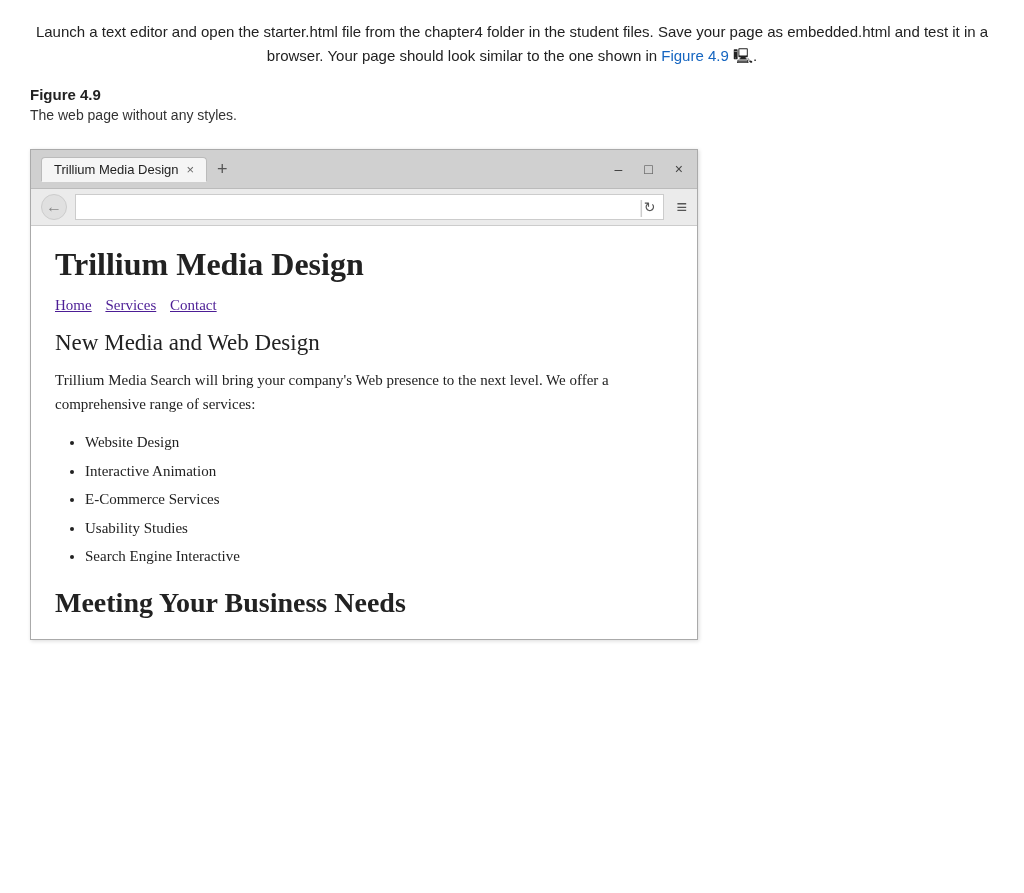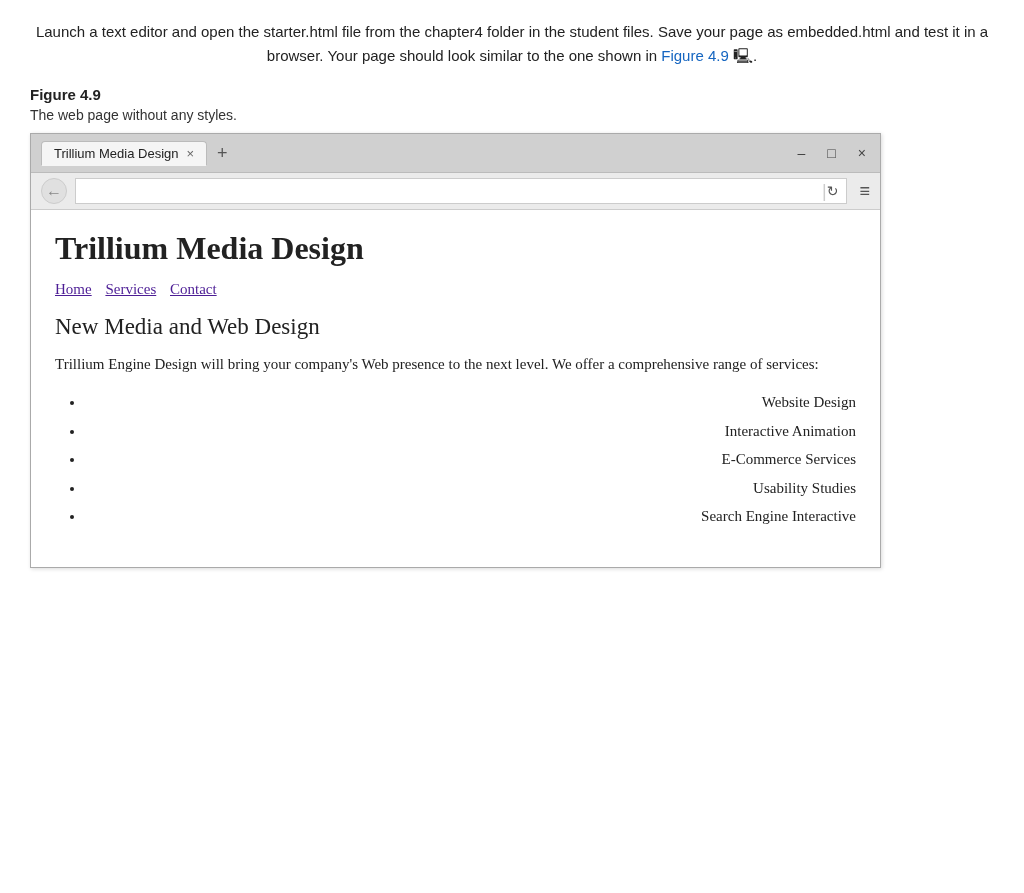--- a/index.html
+++ b/index.html
@@ -36,27 +36,27 @@
 
     .figure-label {
       font-weight: bold;
       font-size: 15px;
       margin-bottom: 4px;
     }
 
     .figure-caption {
       font-size: 14px;
       color: #333;
-      margin-bottom: 10px;
+      margin-bottom: 26px;
     }
 
     
     .browser-window {
       border: 1px solid #aaa;
-      width: 851px;
+      width: 668px;
       background: #fff;
       box-shadow: 1px 1px 4px rgba(0,0,0,0.15);
     }
 
     
     .browser-titlebar {
       background: #d0d0d0;
       display: flex;
       align-items: center;
       justify-content: space-between;
@@ -209,21 +209,20 @@
       list-style: disc;
       padding-left: 30px;
       margin-bottom: 16px;
       font-family: 'Times New Roman', Times, serif;
       font-size: 15px;
       line-height: 1.9;
     }
 
     .services-list li {
       color: #222;
-      text-align: right;
     }
 
     .section-title-2 {
       font-size: 28px;
       font-weight: bold;
       font-family: 'Times New Roman', Times, serif;
     }
   </style>
 </head>
 <body>
@@ -271,26 +270,27 @@
       <h1 class="site-title">Trillium Media Design</h1>
 
       <nav class="site-nav">
         <a href="#">Home</a>
         <a href="#">Services</a>
         <a href="#">Contact</a>
       </nav>
 
       <h2 class="section-title">New Media and Web Design</h2>
 
-      <p class="section-text">Trillium Engine Design will bring your company's Web presence to the next level. We offer a comprehensive range of services:</p>
+      <p class="section-text">Trillium Media Search will bring your company's Web presence to the next level. We offer a comprehensive range of services:</p>
 
       <ul class="services-list">
         <li>Website Design</li>
         <li>Interactive Animation</li>
         <li>E-Commerce Services</li>
         <li>Usability Studies</li>
         <li>Search Engine Interactive</li>
       </ul>
 
+      <h2 class="section-title-2">Meeting Your Business Needs</h2>
 
     </div>
   </div>
 </div>
 
 </body></html>

